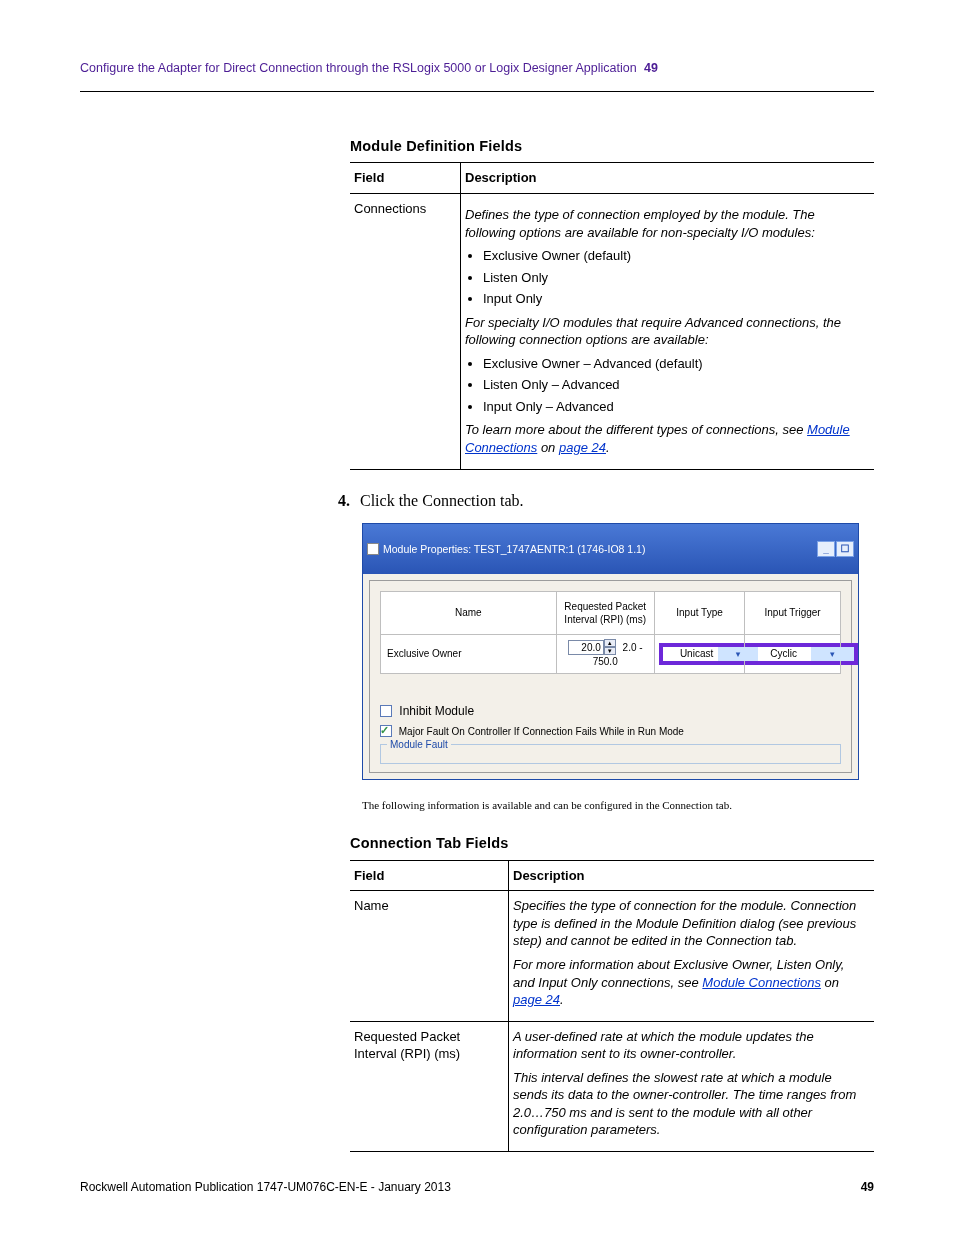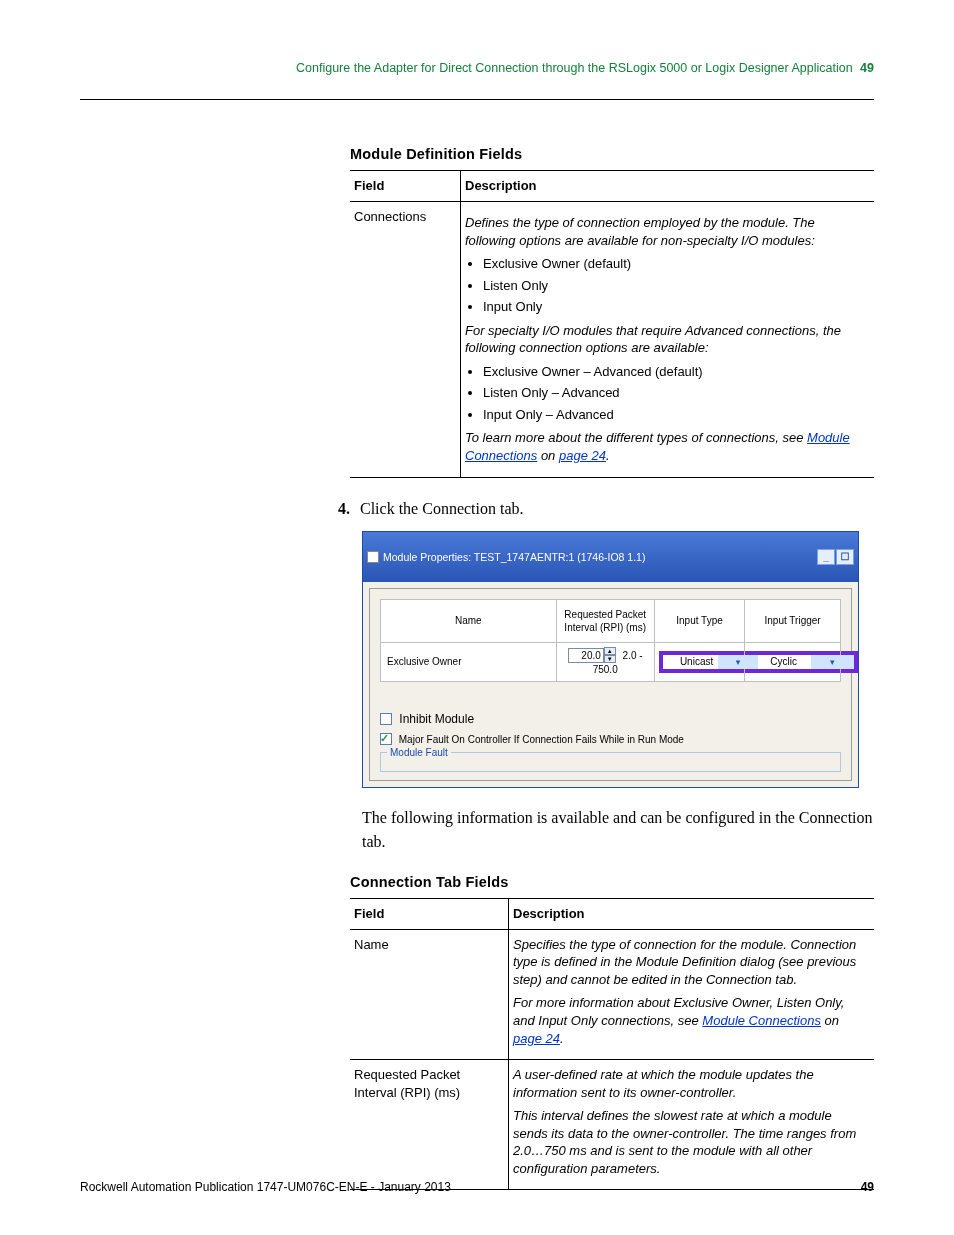--- a/index.html
+++ b/index.html
@@ -11,40 +11,39 @@
     line-height: 1.35;
   }
   .page {
     width: 954px;
     height: 1235px;
     position: relative;
     box-sizing: border-box;
     padding: 60px 80px 40px 80px;
   }
   .runhead {
-    text-align: right;
     font-size: 12.5px;
-    color: #15803d;
-    margin-bottom: 22px;
+    color: #4c1d95;
+    margin-bottom: 14px;
   }
   .runhead .pn { font-weight: bold; margin-left: 4px; }
   .runhead-rule { border-top: 0.5px solid #000; margin-bottom: 45px; }
   .content-col { margin-left: 270px; }
   .sec-title { font-weight: bold; font-size: 14.5px; margin-bottom: 6px; font-family: "Arial Narrow", Arial, sans-serif; letter-spacing: 0.2px; }
   table.tbl { border-collapse: collapse; width: 100%; font-family: "Arial Narrow", Arial, sans-serif; font-size: 13px; }
   table.tbl th, table.tbl td { border-top: 1px solid #000; border-bottom: 1px solid #000; padding: 6px 6px 6px 4px; vertical-align: top; text-align: left; }
   table.tbl th { font-weight: bold; }
   table.tbl .col-sep { border-right: 1px solid #000; }
   ul.bullets { margin: 6px 0; padding-left: 18px; }
   ul.bullets li { margin: 4px 0; }
   .cell-p { margin: 6px 0; font-style: italic; }
   a.link { color: #0033cc; text-decoration: underline; }
   .step { margin: 20px 0 12px 0; font-family: Georgia, 'Times New Roman', serif; font-size: 16px; }
   .step .num { font-weight: bold; margin-right: 6px; }
-  .body-text { font-family: Georgia, 'Times New Roman', serif; font-size: 16px; margin: 18px 0 20px 0; line-height: 1.45; }
+  .body-text { font-family: Georgia, 'Times New Roman', serif; font-size: 11px; margin: 18px 0 20px 0; line-height: 1.45; }
 
   
   .shot {
     width: 495px;
     border: 1px solid #1e4aa8;
     background: #f3f0e9;
     margin-bottom: 18px;
     margin-left: 12px;
     font-family: Tahoma, Arial, sans-serif;
     font-size: 10.5px;

